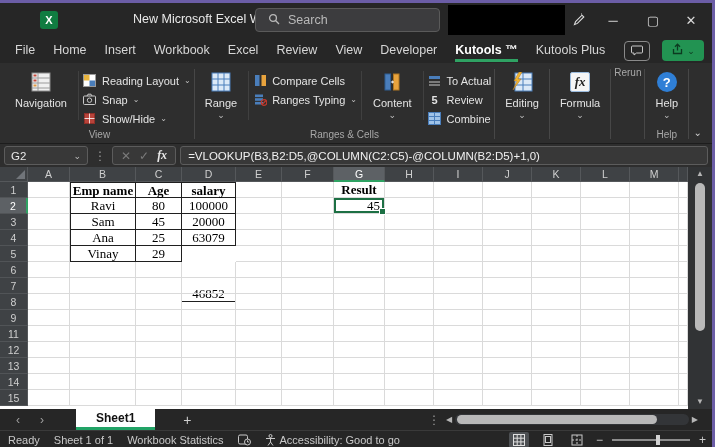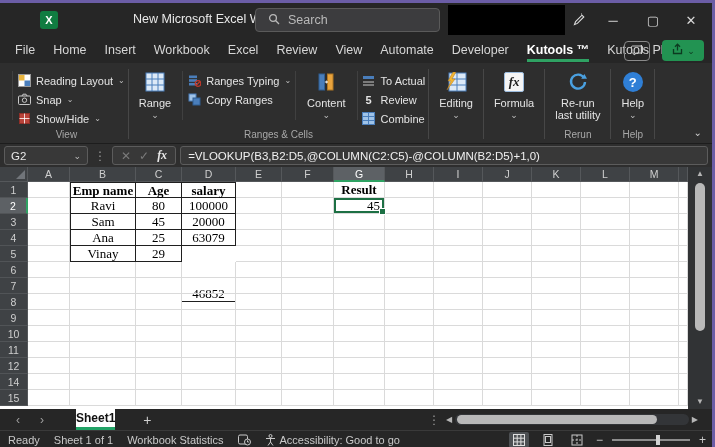--- a/index.html
+++ b/index.html
@@ -98,21 +98,21 @@
   
   .vscroll { position:absolute; left:688px; top:164px; width:24px; height:242px; background:#313335;
              display:flex; flex-direction:column; align-items:center; }
   .vscroll .arr { color:#b5b5b5; font-size:8px; height:14px; line-height:14px; }
   .vthumb { width:10px; height:148px; background:#b9b9b9; border-radius:6px; margin-top:2px; }
   
   .sheetbar { position:absolute; left:0; top:406px; width:712px; height:21px; background:#262626;
               display:flex; align-items:center; }
   .snav { color:#9f9f9f; font-size:12px; width:24px; text-align:center; }
   .sheettab { margin-left:22px; height:21px; background:#ffffff; color:#111; font-size:12px; font-weight:bold;
-              display:flex; align-items:center; padding:0 0; border-bottom:3px solid #21a366; }
+              display:flex; align-items:center; padding:0 20px; border-bottom:3px solid #21a366; }
   .addsheet { color:#cfcfcf; font-size:14px; margin-left:28px; }
   .hs-kebab { position:absolute; left:428px; color:#9a9a9a; font-size:12px; }
   .hscroll { position:absolute; left:446px; top:4px; width:252px; height:13px; display:flex; align-items:center; gap:3px; }
   .hscroll .arr { color:#b5b5b5; font-size:8px; }
   .htrack { flex:1; height:11px; background:#333538; border-radius:6px; position:relative; }
   .hthumb { position:absolute; left:2px; top:1px; width:200px; height:9px; background:#b9b9b9; border-radius:5px; }
   
   .statusbar { position:absolute; left:0; top:427px; width:712px; height:19px; background:#262626;
                border-top:1px solid #3a3a3a; display:flex; align-items:center; color:#c9c9c9; font-size:11px; }
   .statusbar .it { margin-left:14px; white-space:nowrap; }
@@ -158,21 +158,20 @@
 
   <div class="tabrow">
     <div id="menu-tabs" style="display:flex;align-items:center;">
         <div class="mtab">File</div>
         <div class="mtab">Home</div>
         <div class="mtab">Insert</div>
         <div class="mtab">Workbook</div>
         <div class="mtab">Excel</div>
         <div class="mtab">Review</div>
         <div class="mtab">View</div>
-        <div class="mtab">Automate</div>
         <div class="mtab">Developer</div>
         <div class="mtab active">Kutools ™</div>
         <div class="mtab">Kutools Plus</div>
       </div>
     <div class="comment-btn">
       <span>
         <svg width="12" height="11" viewBox="0 0 12 11">
             <path d="M1.5 1 h9 a1 1 0 0 1 1 1 v5 a1 1 0 0 1 -1 1 h-5 l-2.5 2 v-2 h-1.5 a1 1 0 0 1 -1 -1 v-5 a1 1 0 0 1 1 -1 z" fill="none" stroke="#c9c9c9" stroke-width="1"></path>
           </svg>
       </span>
@@ -185,20 +184,35 @@
           </svg>
       </span>
       <span class="chev">⌄</span>
     </div>
   </div>
 
   <div class="ribbon">
 
     <div class="rgroup">
       <div class="rgc">
+        <div class="rbig">
+          <span class="ricon20">
+            <svg width="20" height="20" viewBox="0 0 20 20">
+                <rect x="1" y="1" width="18" height="18" fill="#f0f0f0" stroke="#8c8c8c"></rect>
+                <line x1="1" y1="6" x2="19" y2="6" stroke="#9a9a9a"></line>
+                <line x1="1" y1="11" x2="19" y2="11" stroke="#9a9a9a"></line>
+                <line x1="1" y1="16" x2="19" y2="16" stroke="#9a9a9a"></line>
+                <line x1="7" y1="1" x2="7" y2="19" stroke="#9a9a9a"></line>
+                <rect x="2.5" y="2.5" width="3" height="2" fill="#c84b3c"></rect>
+                <rect x="2.5" y="7.5" width="3" height="2" fill="#c84b3c"></rect>
+                <rect x="2.5" y="12.5" width="3" height="2" fill="#e39b44"></rect>
+              </svg>
+          </span>
+          <span class="lbl">Navigation</span>
+        </div>
         <div class="vline"></div>
         <div class="rsmallcol">
           <div class="rsmall">
             <span class="ricon13">
               <svg width="13" height="13" viewBox="0 0 13 13">
                   <rect x="0.5" y="0.5" width="12" height="12" fill="#fdfdfd" stroke="#9a9a9a"></rect>
                   <rect x="1" y="1" width="5.5" height="5.5" fill="#e8b43d"></rect>
                   <rect x="6.5" y="6.5" width="5.5" height="5.5" fill="#4a7ebb"></rect>
                 </svg>
             </span>
@@ -247,38 +261,38 @@
               </svg>
           </span>
           <span class="lbl">Range</span>
           <span class="chev">⌄</span>
         </div>
         <div class="vline"></div>
         <div class="rsmallcol">
           <div class="rsmall">
             <span class="ricon13">
               <svg width="13" height="13" viewBox="0 0 13 13">
+                  <rect x="1" y="1" width="4.5" height="11" fill="#4a7ebb"></rect>
+                  <rect x="7.5" y="1" width="4.5" height="11" fill="#e8a33d"></rect>
+                </svg>
+            </span>
+            <span>Compare Cells</span>
+          </div>
+          <div class="rsmall">
+            <span class="ricon13">
+              <svg width="13" height="13" viewBox="0 0 13 13">
                   <rect x="1" y="1.5" width="8" height="2.6" fill="#4a7ebb"></rect>
                   <rect x="1" y="5.2" width="8" height="2.6" fill="#4a7ebb"></rect>
                   <rect x="1" y="8.9" width="8" height="2.6" fill="#4a7ebb"></rect>
                   <circle cx="10" cy="9.5" r="2.8" fill="none" stroke="#c0392b" stroke-width="1.2"></circle>
                   <line x1="8" y1="11.5" x2="12" y2="7.5" stroke="#c0392b" stroke-width="1.2"></line>
                 </svg>
             </span>
             <span>Ranges Typing</span>
             <span class="chev">⌄</span>
-          </div>
-          <div class="rsmall">
-            <span class="ricon13">
-              <svg width="13" height="13" viewBox="0 0 13 13">
-                  <rect x="1" y="1" width="7" height="7" fill="#9fc3e8" stroke="#4a7ebb"></rect>
-                  <rect x="5" y="5" width="7" height="7" fill="#4a7ebb" stroke="#2f5e94"></rect>
-                </svg>
-            </span>
-            <span>Copy Ranges</span>
           </div>
         </div>
         <div class="vline"></div>
         <div class="rbig">
           <span class="ricon20">
             <svg width="20" height="20" viewBox="0 0 20 20">
                 <rect x="3" y="2" width="5.5" height="16" fill="#4a7ebb" stroke="#2f5e94"></rect>
                 <rect x="11.5" y="2" width="5.5" height="16" fill="#e8a33d" stroke="#b07722"></rect>
                 <path d="M8.8 10 h2.4 M10 8.8 l1.6 1.2 -1.6 1.2" stroke="#ffffff" fill="none"></path>
               </svg>
@@ -350,31 +364,20 @@
           <span class="lbl">Formula</span>
           <span class="chev">⌄</span>
         </div>
       </div>
       <div class="rglabel"></div>
     </div>
 
     <div class="rdiv"></div>
 
     <div class="rgroup">
-      <div class="rgc">
-        <div class="rbig">
-          <span class="ricon20">
-            <svg width="20" height="20" viewBox="0 0 20 20">
-                <path d="M16 6 A7 7 0 1 0 17 10" fill="none" stroke="#4aa0e0" stroke-width="2.4"></path>
-                <polygon points="13.2,6.8 19,6.8 16.4,2" fill="#4aa0e0"></polygon>
-              </svg>
-          </span>
-          <span class="lbl"><span>Re-run</span><br><span>last utility</span></span>
-        </div>
-      </div>
       <div class="rglabel">Rerun</div>
     </div>
 
     <div class="rdiv"></div>
 
     <div class="rgroup">
       <div class="rgc">
         <div class="rbig">
           <span class="ricon20">
               <span class="help-circle">?</span>
@@ -569,55 +572,55 @@
         <div class="cell" style="width: 51px;"></div>
         <div class="cell" style="width: 49px;"></div>
         <div class="cell" style="width: 49px;"></div>
         <div class="cell" style="width: 49px;"></div>
         <div class="cell" style="width: 49px;"></div>
         <div class="cell" style="width: 49px;"></div>
         <div class="cell" style="width: 49px;"></div>
         <div class="cell" style="width: 9px;"></div>
       </div>
       <div class="grow">
-        <div class="rh">10</div>
-        <div class="cell" style="width: 42px;"></div>
-        <div class="cell" style="width: 66px;"></div>
-        <div class="cell" style="width: 46px;"></div>
-        <div class="cell" style="width: 54px;"></div>
-        <div class="cell" style="width: 46px;"></div>
-        <div class="cell" style="width: 52px;"></div>
-        <div class="cell" style="width: 51px;"></div>
-        <div class="cell" style="width: 49px;"></div>
-        <div class="cell" style="width: 49px;"></div>
-        <div class="cell" style="width: 49px;"></div>
-        <div class="cell" style="width: 49px;"></div>
-        <div class="cell" style="width: 49px;"></div>
-        <div class="cell" style="width: 49px;"></div>
-        <div class="cell" style="width: 9px;"></div>
-      </div>
-      <div class="grow">
         <div class="rh">11</div>
         <div class="cell" style="width: 42px;"></div>
         <div class="cell" style="width: 66px;"></div>
         <div class="cell" style="width: 46px;"></div>
         <div class="cell" style="width: 54px;"></div>
         <div class="cell" style="width: 46px;"></div>
         <div class="cell" style="width: 52px;"></div>
         <div class="cell" style="width: 51px;"></div>
         <div class="cell" style="width: 49px;"></div>
         <div class="cell" style="width: 49px;"></div>
         <div class="cell" style="width: 49px;"></div>
         <div class="cell" style="width: 49px;"></div>
         <div class="cell" style="width: 49px;"></div>
         <div class="cell" style="width: 49px;"></div>
         <div class="cell" style="width: 9px;"></div>
       </div>
       <div class="grow">
         <div class="rh">12</div>
+        <div class="cell" style="width: 42px;"></div>
+        <div class="cell" style="width: 66px;"></div>
+        <div class="cell" style="width: 46px;"></div>
+        <div class="cell" style="width: 54px;"></div>
+        <div class="cell" style="width: 46px;"></div>
+        <div class="cell" style="width: 52px;"></div>
+        <div class="cell" style="width: 51px;"></div>
+        <div class="cell" style="width: 49px;"></div>
+        <div class="cell" style="width: 49px;"></div>
+        <div class="cell" style="width: 49px;"></div>
+        <div class="cell" style="width: 49px;"></div>
+        <div class="cell" style="width: 49px;"></div>
+        <div class="cell" style="width: 49px;"></div>
+        <div class="cell" style="width: 9px;"></div>
+      </div>
+      <div class="grow">
+        <div class="rh">13</div>
         <div class="cell" style="width: 42px;"></div>
         <div class="cell" style="width: 66px;"></div>
         <div class="cell" style="width: 46px;"></div>
         <div class="cell" style="width: 54px;"></div>
         <div class="cell" style="width: 46px;"></div>
         <div class="cell" style="width: 52px;"></div>
         <div class="cell" style="width: 51px;"></div>
         <div class="cell" style="width: 49px;"></div>
         <div class="cell" style="width: 49px;"></div>
         <div class="cell" style="width: 49px;"></div>

